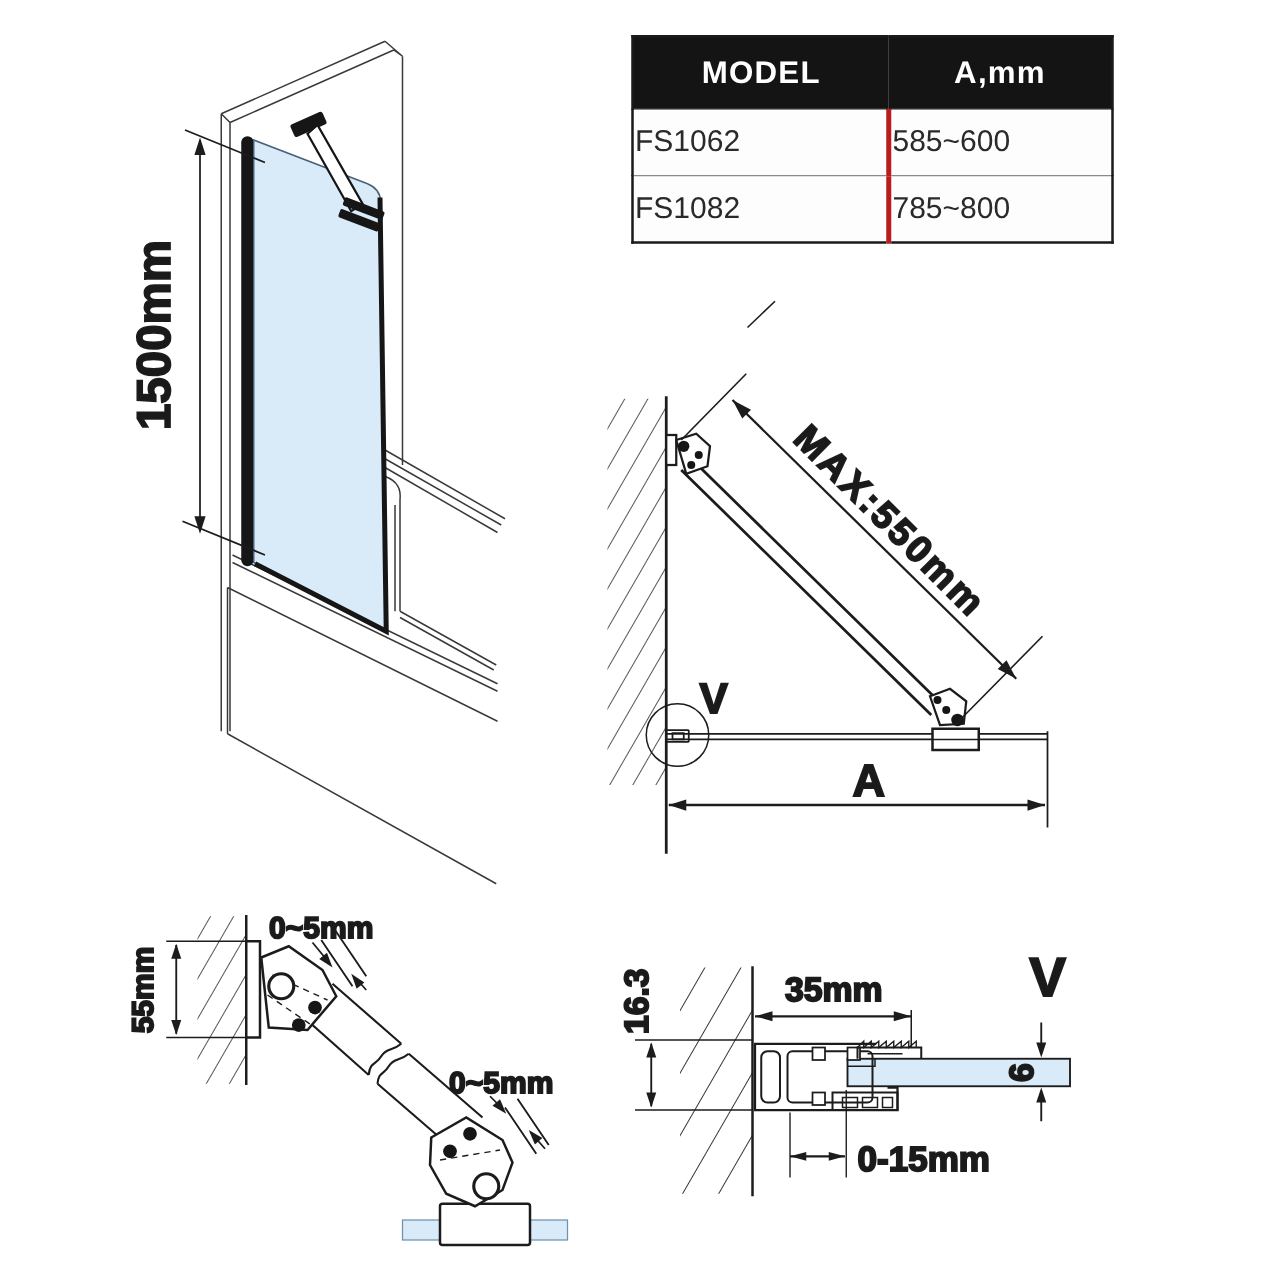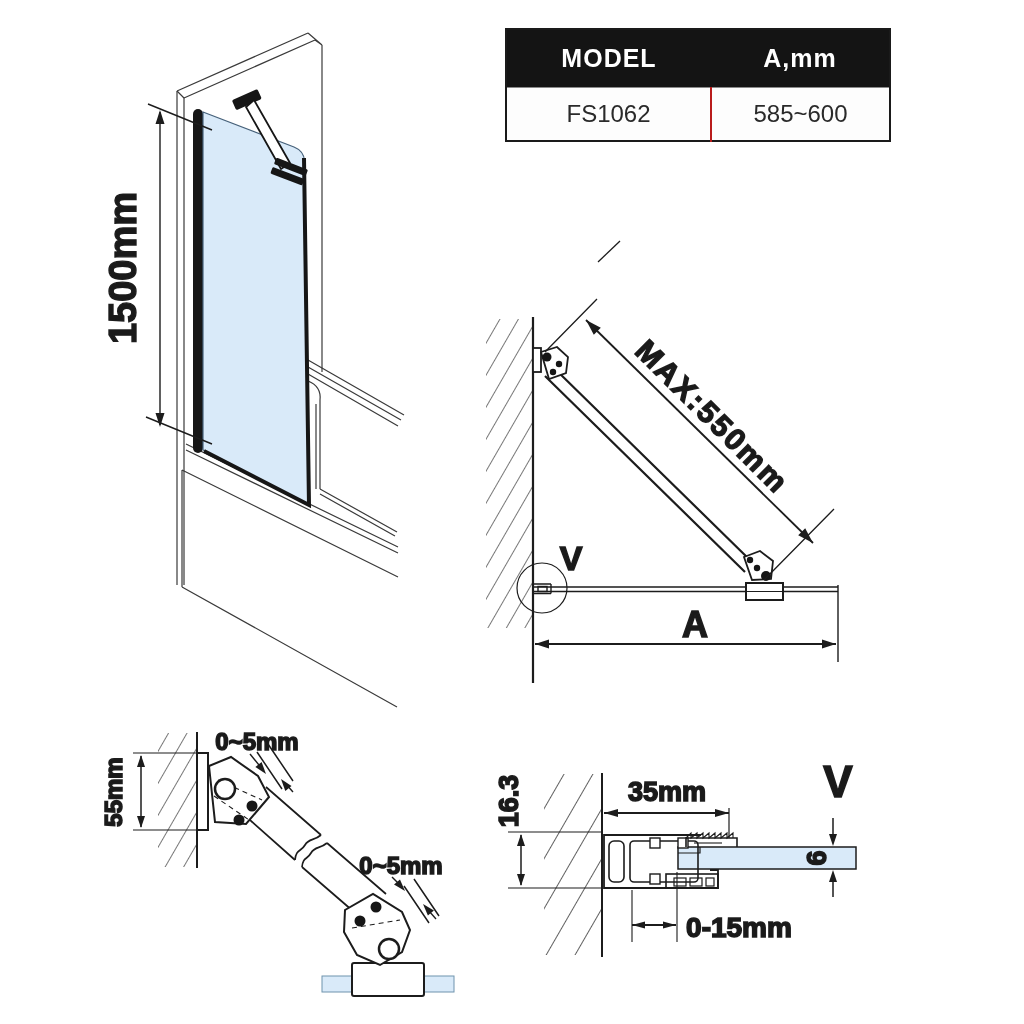--- a/index.html
+++ b/index.html
@@ -5,23 +5,23 @@
   html,body{margin:0;padding:0;background:#ffffff;}
   #stage{position:relative;width:1024px;height:1024px;background:#ffffff;overflow:hidden;
          font-family:"Liberation Sans",sans-serif;}
   #drawing{position:absolute;left:0;top:0;}
   svg text{fill:#1a1a1a;font-family:"Liberation Sans",sans-serif;}
   .dim{font-weight:bold;}
   table.spec{position:absolute;left:505px;top:28px;width:386px;border-collapse:collapse;
              table-layout:fixed;border:2px solid #1a1a1a;background:#fdfdfd;}
   table.spec th{background:#141414;color:#ffffff;font-size:25px;font-weight:bold;height:55px;
                 letter-spacing:1px;}
-  table.spec td{height:50px;text-align:center;font-size:24px;color:#2a2a2a;
+  table.spec td{height:50px;font-size:24px;color:#2a2a2a;
                 border-top:1px solid #8a8a8a;}
-  table.spec td + td{border-left:2px solid #b91c1c;}
+  table.spec td + td{border-left:4px solid #b91c1c;}
   table.spec col.c1{width:205px;}
 </style>
 </head>
 <body>
 
 <div id="stage">
 
   <svg id="drawing" width="1024" height="1024" viewBox="0 0 1024 1024">
     <defs>
       <pattern id="h16" patternUnits="userSpaceOnUse" width="16" height="16" patternTransform="rotate(30)">
@@ -246,16 +246,20 @@
       <tr>
         <th>MODEL</th>
         <th>A,mm</th>
       </tr>
     </thead>
     <tbody>
       <tr>
         <td>FS1062</td>
         <td>585~600</td>
       </tr>
+      <tr>
+        <td>FS1082</td>
+        <td>785~800</td>
+      </tr>
     </tbody>
   </table>
 
 </div>
 
 </body></html>

